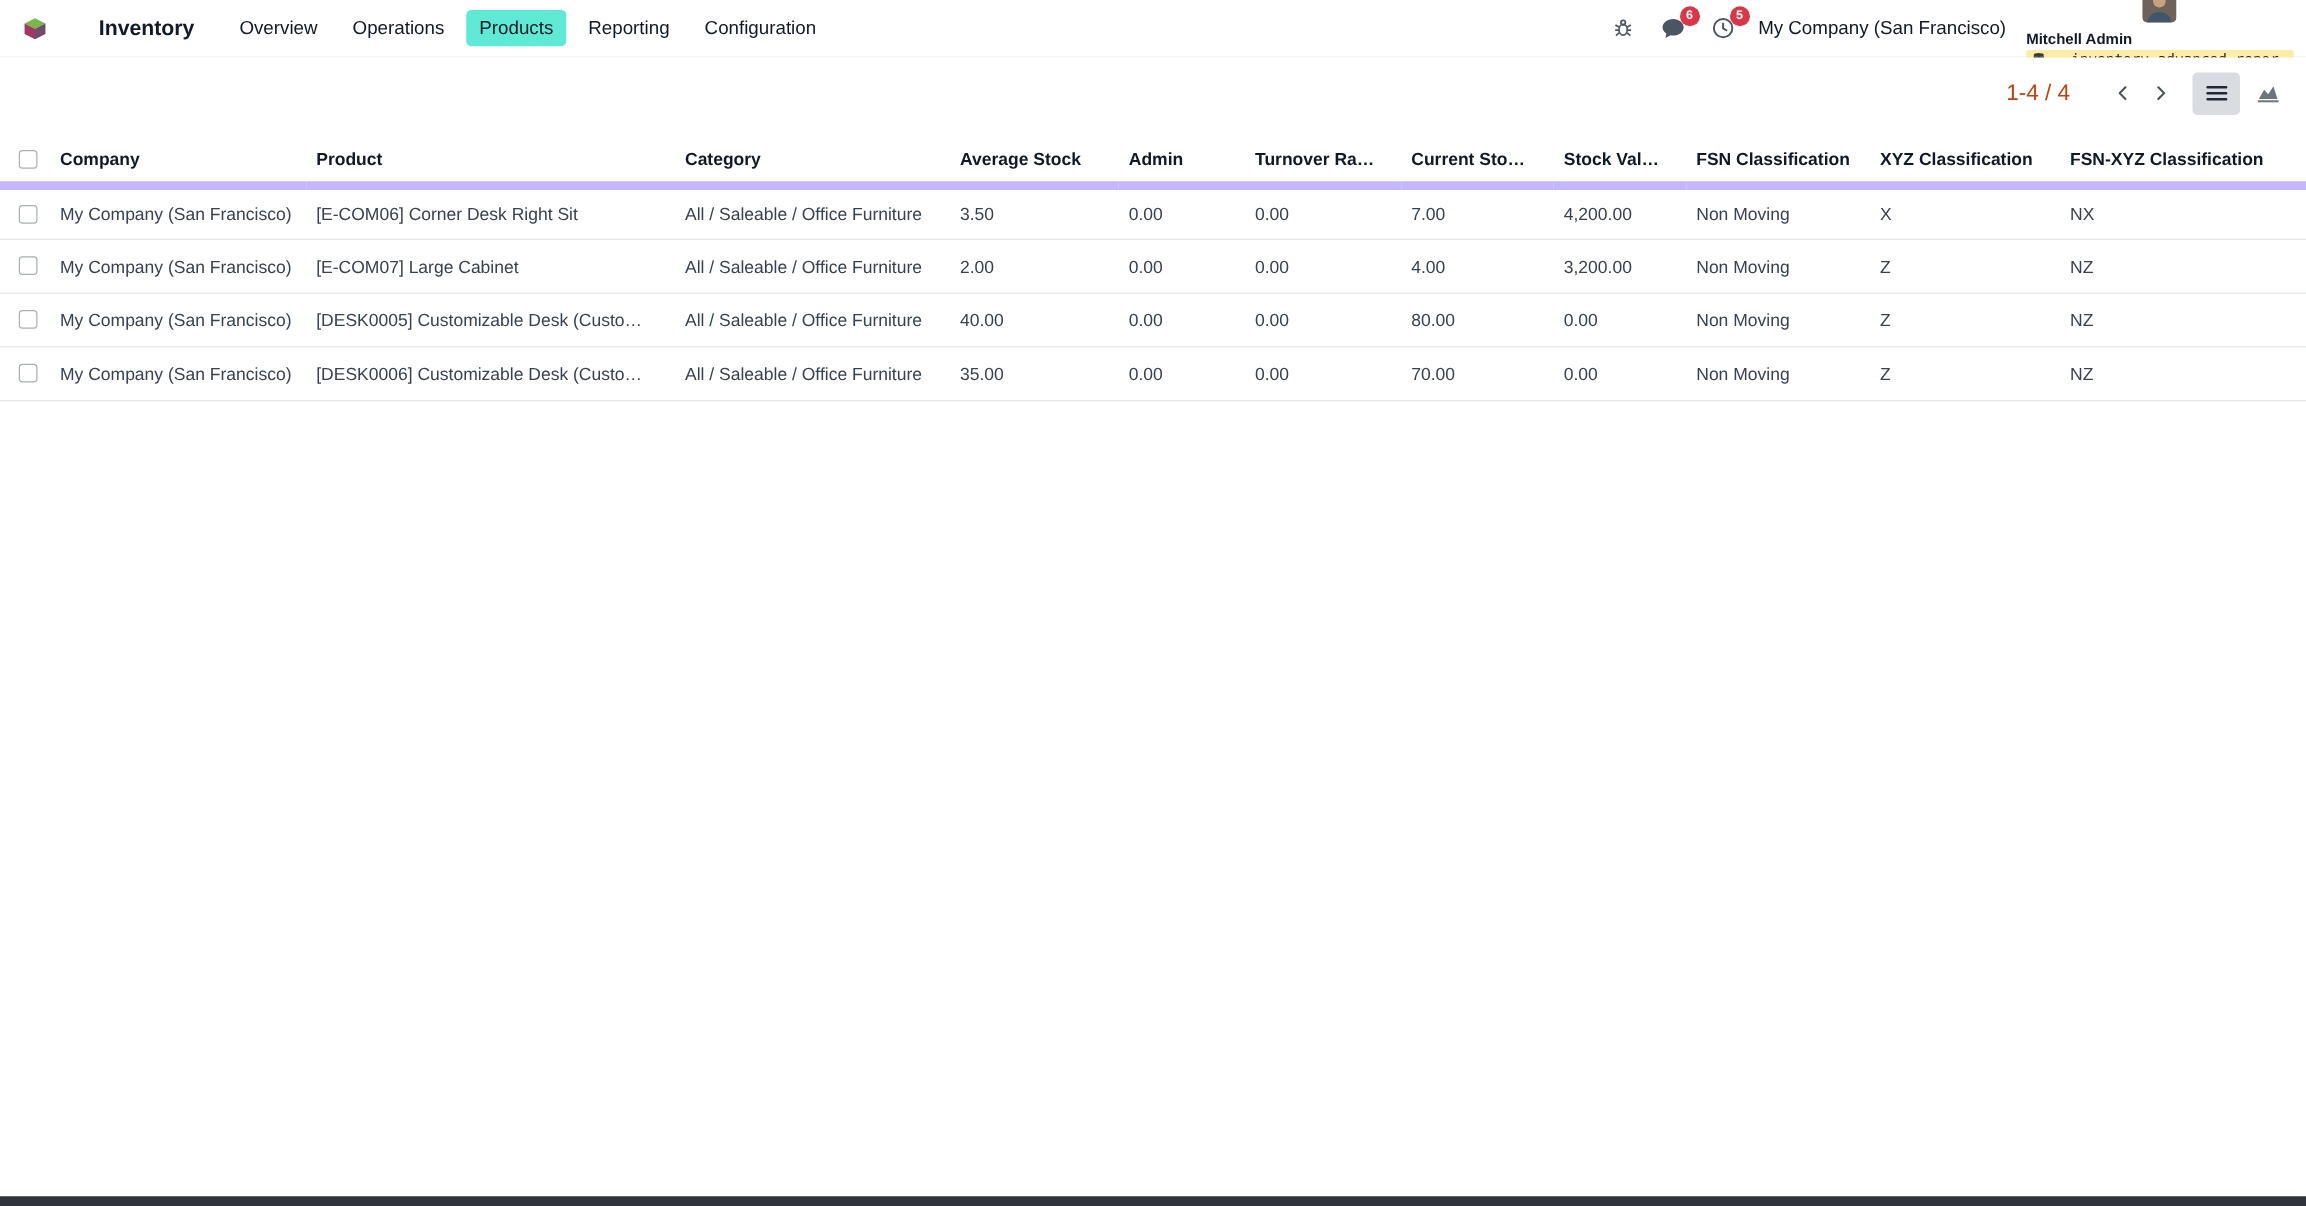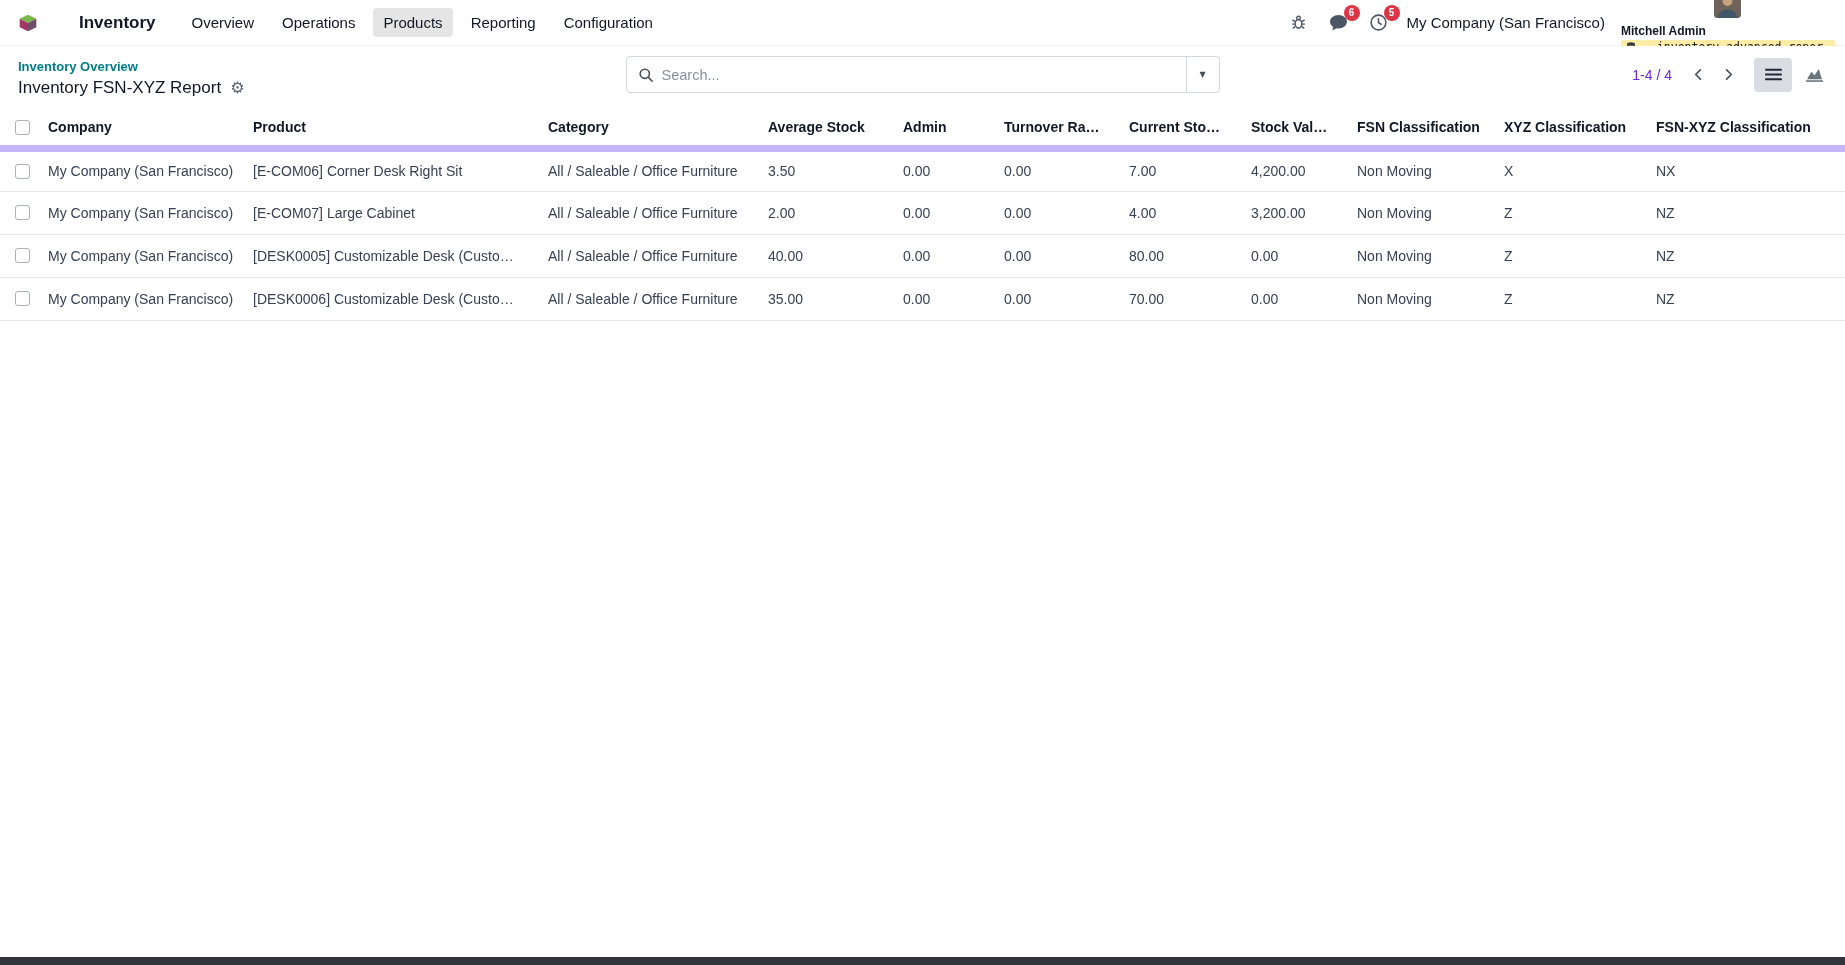--- a/index.html
+++ b/index.html
@@ -28,21 +28,21 @@
   }
   .app-name { font-size: 17px; font-weight: 700; color: #111827; margin-left: 32px; }
   .menu { display: flex; align-items: center; gap: 8px; }
   .menu-item {
     font-family: "Liberation Sans", sans-serif;
     font-size: 15px; color: #111827;
     background: transparent; border: none;
     padding: 6px 10px; border-radius: 4px; cursor: pointer;
     white-space: nowrap;
   }
-  .menu-item.active { background: #e5e5e5; }
+  .menu-item.active { background: #5eead4; }
 
   .nav-right { display: flex; align-items: center; gap: 16px; padding-right: 2px; }
   .icon-btn {
     position: relative; background: none; border: none; cursor: pointer;
     width: 24px; height: 24px; display: flex; align-items: center; justify-content: center;
   }
   .badge {
     position: absolute; top: -6px; right: -9px;
     min-width: 16px; height: 16px; padding: 0 4px;
     background: var(--badge-red, #dc3545); color: #fff;
@@ -104,21 +104,21 @@
     border-left: 1px solid #d4d7db;
     display: flex; align-items: center; justify-content: center;
   }
   .caret { font-family: "DejaVu Sans", sans-serif; font-size: 8px; color: #495057; }
 
   .cp-right {
     position: absolute; right: 12px; top: 10px; height: 37px;
     display: flex; align-items: center;
   }
   .pager { display: flex; align-items: center; gap: 6px; margin-right: 14px; }
-  .pager-value { font-size: 14px; color: #6d28d9; margin-right: 8px; cursor: pointer; }
+  .pager-value { font-size: 18px; color: #c2410c; margin-right: 24px; cursor: pointer; }
   .pager-btn {
     background: none; border: none; cursor: pointer;
     width: 24px; height: 24px; display: flex; align-items: center; justify-content: center;
   }
   .view-switcher { display: flex; align-items: center; gap: 3px; }
   .view-btn {
     width: 38px; height: 34px; border: none; background: transparent; border-radius: 4px;
     display: flex; align-items: center; justify-content: center; cursor: pointer;
   }
   .view-btn.active { background: #d9dce0; }
@@ -224,42 +224,21 @@
             </svg>
           </span>
           <span>inventory_advanced_repor…</span>
         </span>
       </span>
     </div>
   </div>
 </header>
 
 <div class="control-panel">
-  <div class="cp-left">
-    <div>
-      <a class="breadcrumb-link">Inventory Overview</a>
-    </div>
-    <div class="title-row">
-      <span class="page-title">Inventory FSN-XYZ Report</span>
-      <button class="gear">⚙</button>
-    </div>
-  </div>
-
-  <div class="cp-search">
-    <span class="search-icon-wrap">
-      <svg viewBox="0 0 16 16" width="16" height="16" fill="none" stroke="#495057" stroke-width="1.6" stroke-linecap="round">
-        <circle cx="6.8" cy="6.8" r="4.6"></circle>
-        <path d="M10.4 10.4 L14.2 14.2"></path>
-      </svg>
-    </span>
-    <input class="search-input" type="text" placeholder="Search..." style="">
-    <button class="search-toggle">
-      <span class="caret">▼</span>
-    </button>
-  </div>
+
 
   <div class="cp-right">
     <div class="pager">
       <span class="pager-value">1-4 / 4</span>
       <button class="pager-btn">
         <span style="display:flex">
           <svg viewBox="0 0 16 16" width="15" height="15" fill="none" stroke="#495057" stroke-width="1.8" stroke-linecap="round" stroke-linejoin="round">
               <path d="M10 3 L5 8 L10 13"></path>
             </svg>
         </span>

